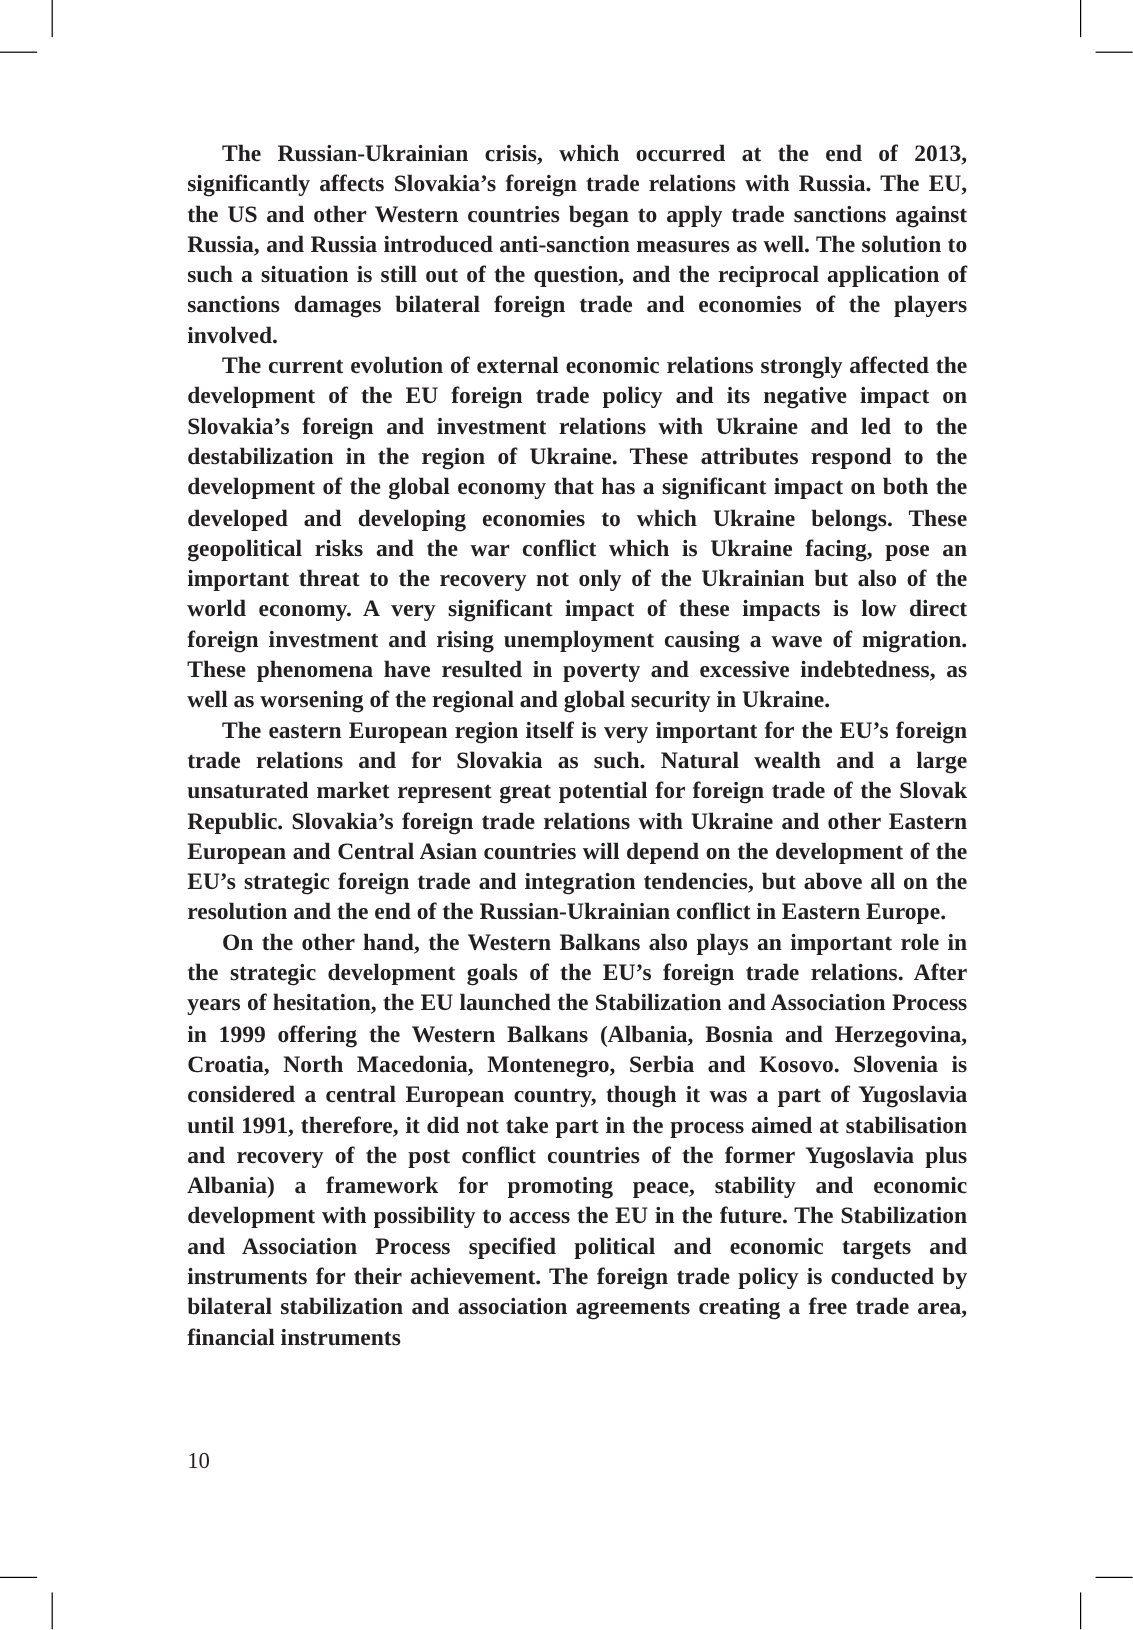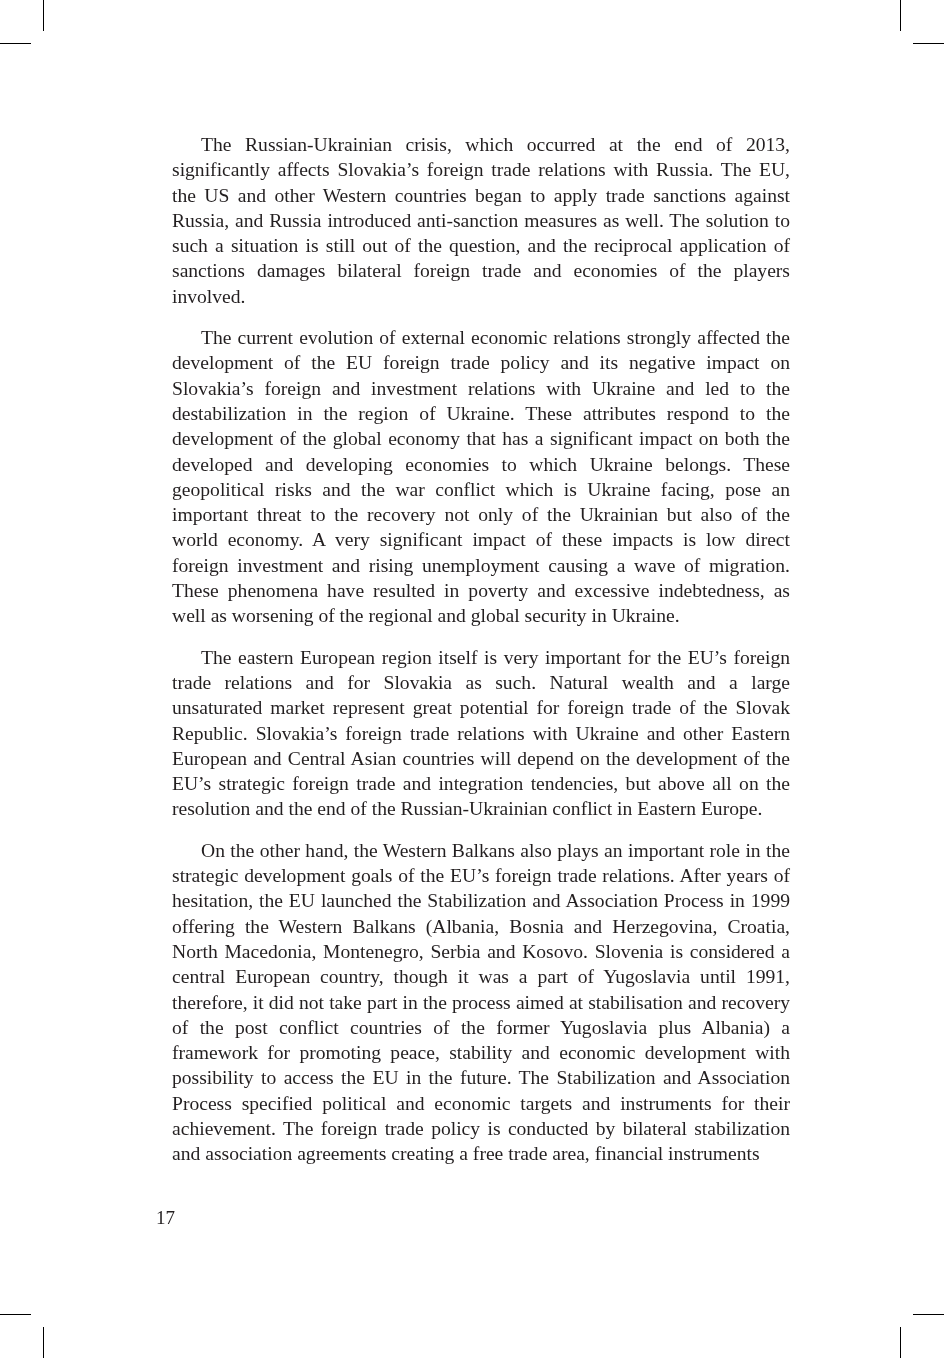--- a/index.html
+++ b/index.html
@@ -26,22 +26,23 @@
       left: 156px;
       top: 116px;
       width: 650px;
       font-family: "Liberation Serif", "DejaVu Serif", serif;
       font-size: 19.6px;
       line-height: 25.3px;
       text-align: justify;
       hyphens: manual;
     }
     .text-block p {
-      margin: 16px;
+      margin: 0;
       text-indent: 29px;
+      font-weight: bold;
     }
     .page-number {
       position: absolute;
       left: 156px;
       top: 1206px;
       font-family: "Liberation Serif", "DejaVu Serif", serif;
       font-size: 19px;
       line-height: 24px;
     }
   </style>
@@ -57,13 +58,13 @@
 <div class="crop v" style="left:900px; top:1327px;"></div>
 <div class="crop h" style="left:913px; top:1314px;"></div>
 
 <div class="text-block">
   <p>The Russian-Ukrainian crisis, which occurred at the end of 2013, significantly affects Slovakia’s foreign trade relations with Russia. The EU, the US and other Western countries began to apply trade sanctions against Russia, and Russia introduced anti-sanction measures as well. The solution to such a situation is still out of the question, and the reciprocal application of sanctions damages bilateral foreign trade and economies of the players involved.</p>
   <p>The current evolution of external economic relations strongly affected the development of the EU foreign trade policy and its negative impact on Slovakia’s foreign and investment relations with Ukraine and led to the destabilization in the region of Ukraine. These attributes respond to the development of the global economy that has a significant impact on both the developed and developing economies to which Ukraine belongs. These geopolitical risks and the war conflict which is Ukraine facing, pose an important threat to the recovery not only of the Ukrainian but also of the world economy. A very significant impact of these impacts is low direct foreign investment and rising unemployment causing a wave of migration. These phenomena have resulted in poverty and excessive indebtedness, as well as worsening of the regional and global security in Ukraine.</p>
   <p>The eastern European region itself is very important for the EU’s foreign trade relations and for Slovakia as such. Natural wealth and a large unsaturated market represent great potential for foreign trade of the Slovak Republic. Slovakia’s foreign trade relations with Ukraine and other Eastern European and Central Asian countries will depend on the development of the EU’s strategic foreign trade and integration tendencies, but above all on the resolution and the end of the Russian-Ukrainian conflict in Eastern Europe.</p>
   <p>On the other hand, the Western Balkans also plays an important role in the strategic development goals of the EU’s foreign trade rela­tions. After years of hesitation, the EU launched the Stabilization and Association Process in 1999 offering the Western Balkans (Albania, Bos­nia and Herzegovina, Croatia, North Macedonia, Montenegro, Serbia and Kosovo. Slovenia is considered a central European country, though it was a part of Yugoslavia until 1991, therefore, it did not take part in the process aimed at stabilisation and recovery of the post conflict coun­tries of the former Yugoslavia plus Albania) a framework for promoting peace, stability and economic development with possibility to access the EU in the future. The Stabilization and Association Process specified political and economic targets and instruments for their achievement. The foreign trade policy is conducted by bilateral stabilization and as­sociation agreements creating a free trade area, financial instruments</p>
 </div>
 
-<div class="page-number">17</div>
+<div class="page-number">10</div>
 
 </body></html>

